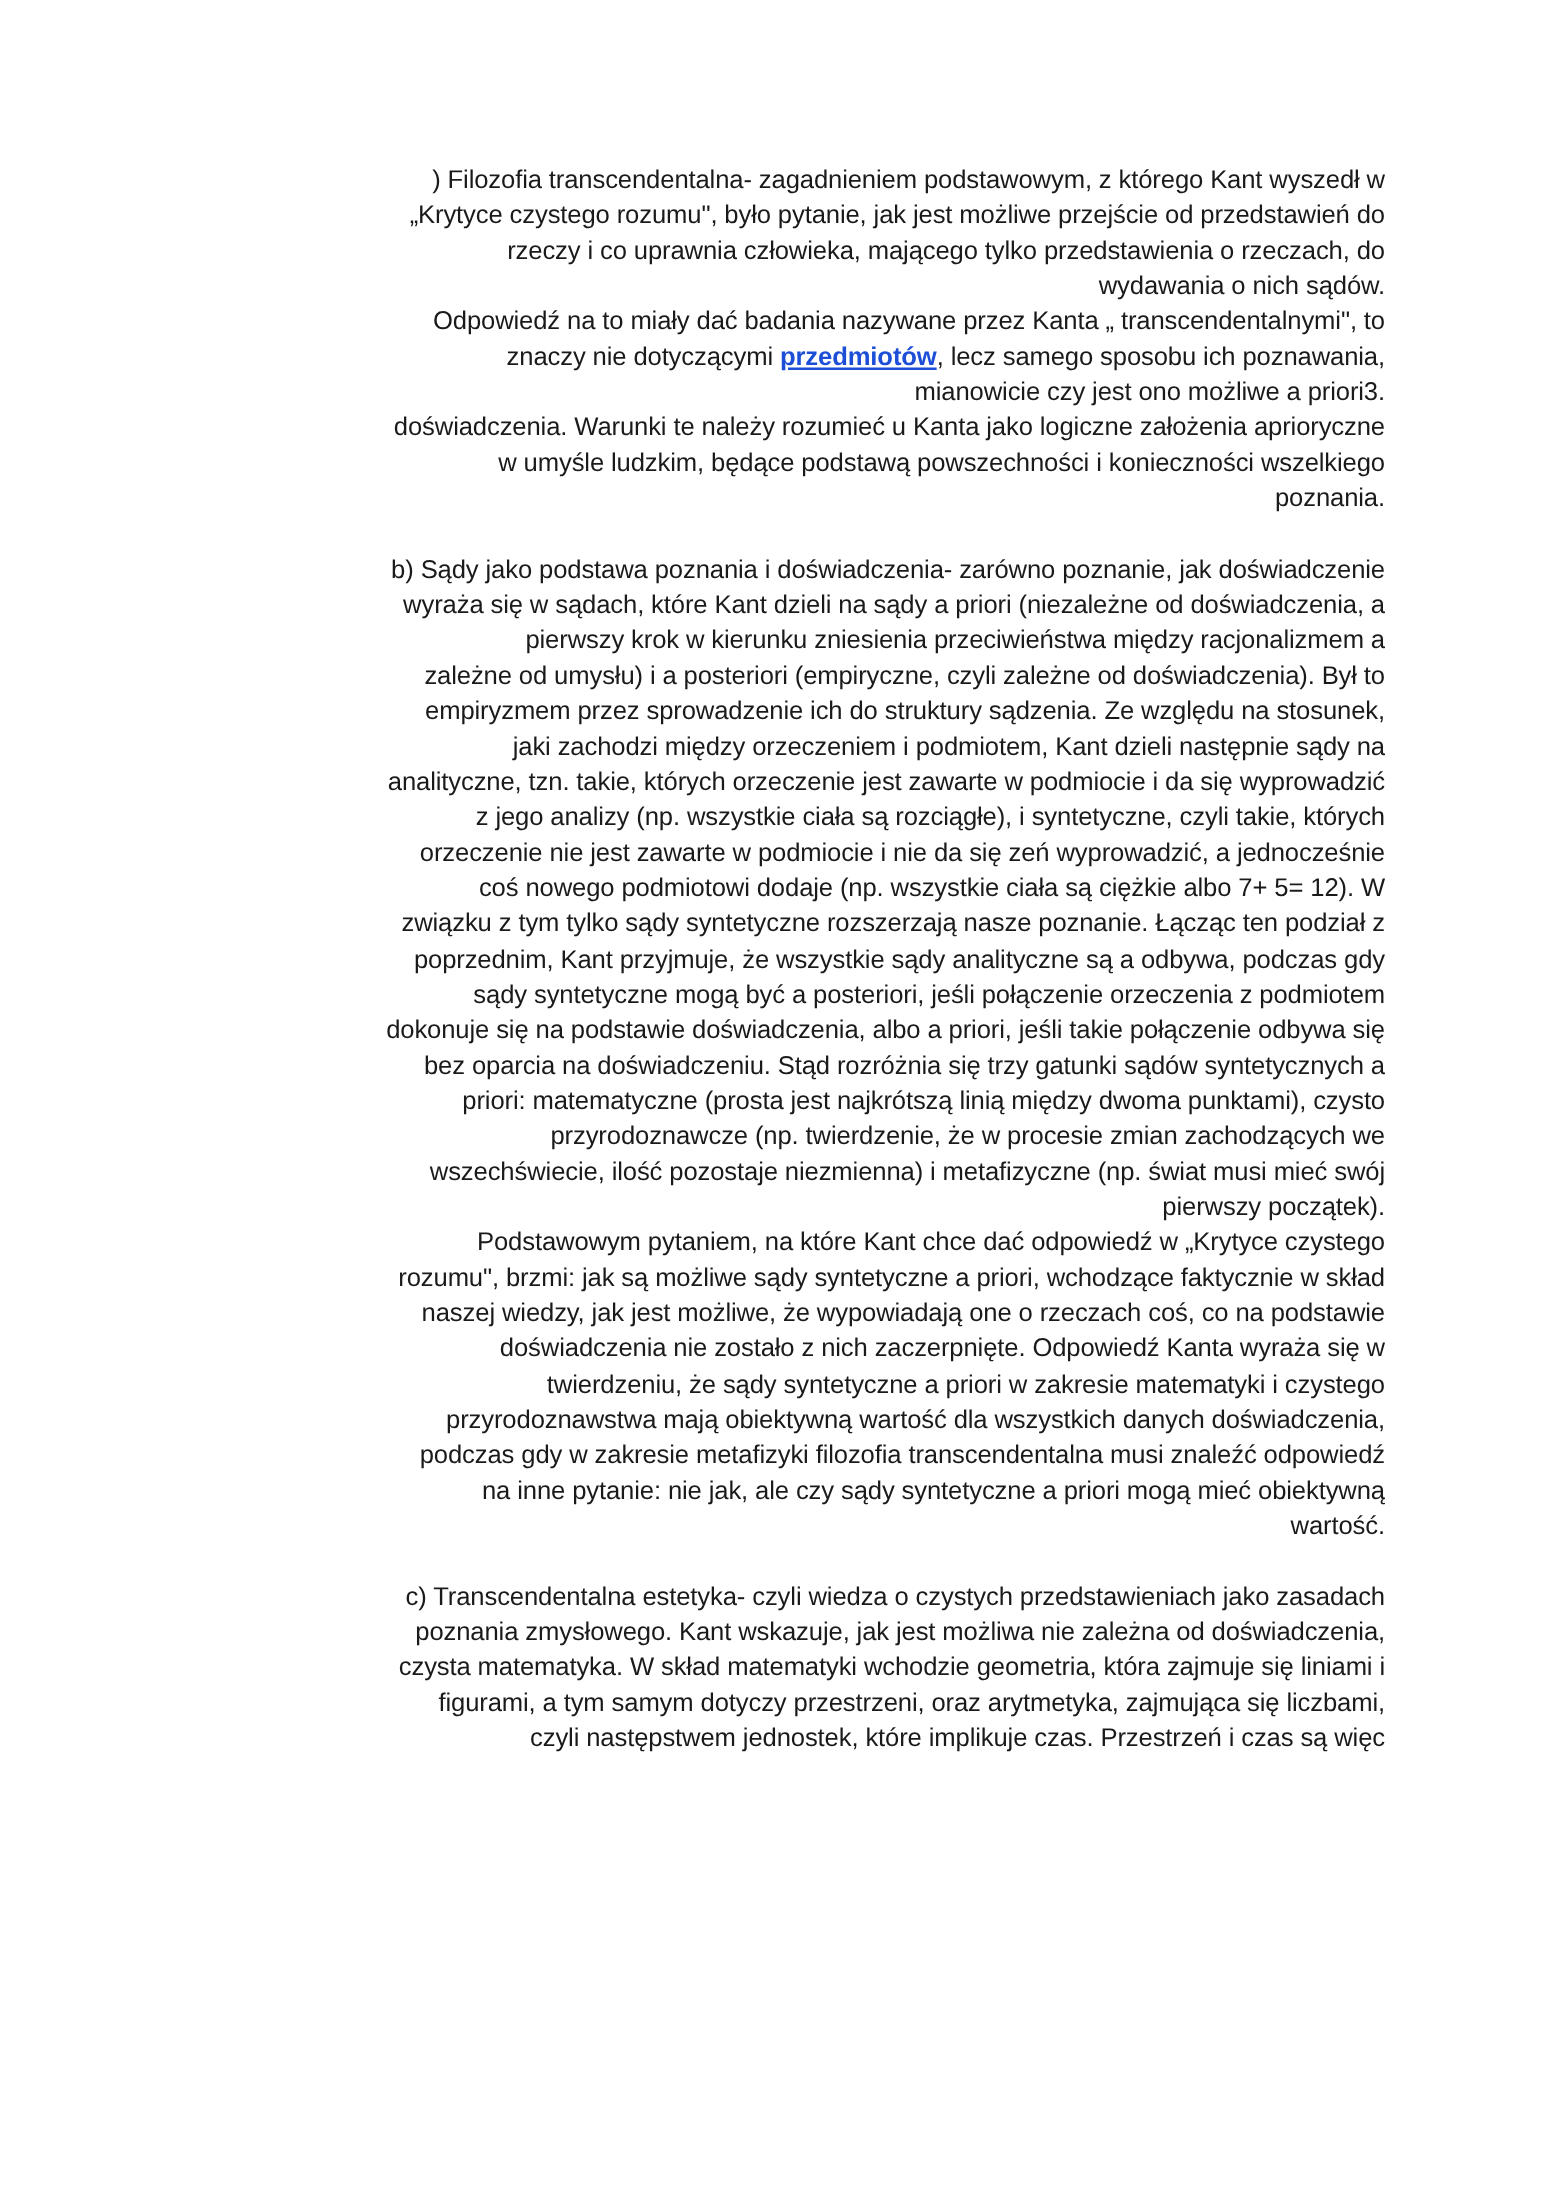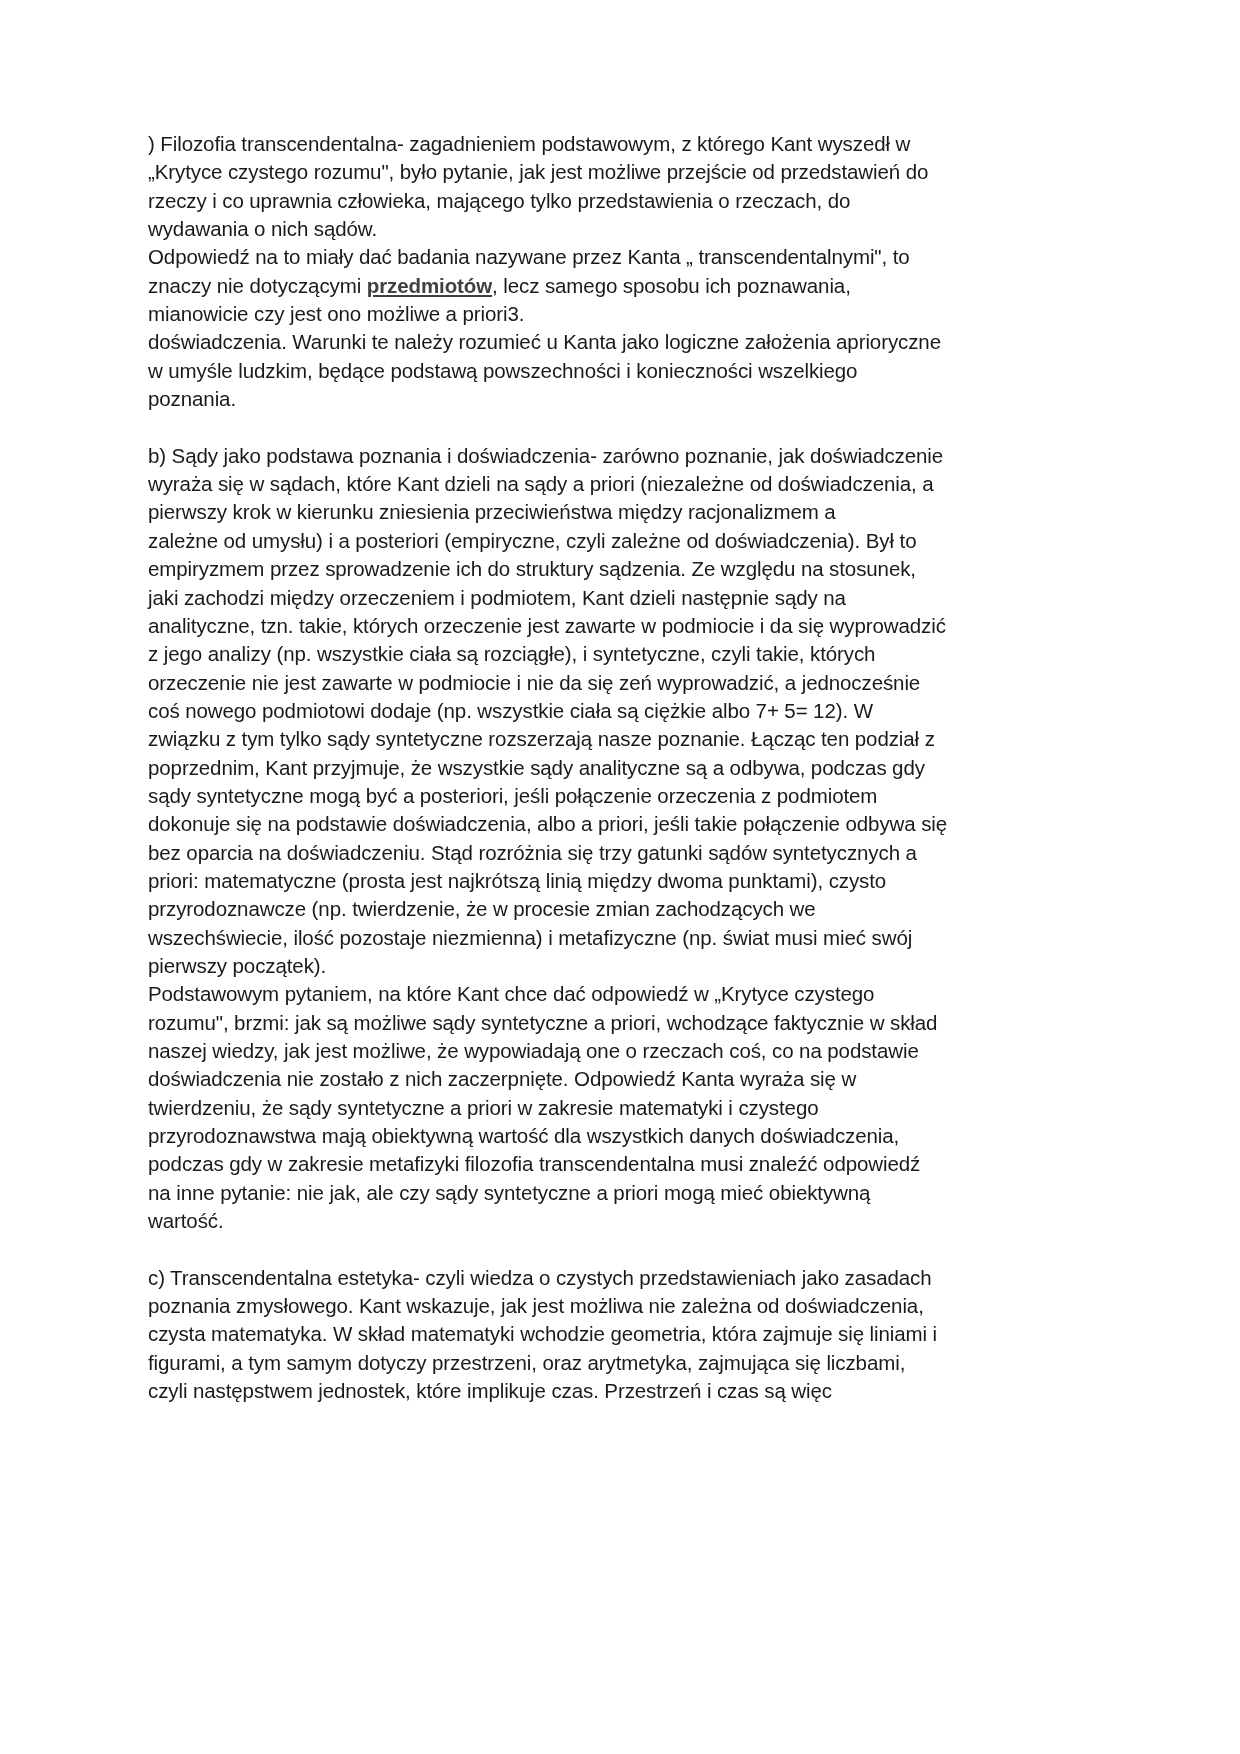--- a/index.html
+++ b/index.html
@@ -23,32 +23,33 @@
     .text-block {
       position: absolute;
       left: 148px;
       top: 130px;
       width: 960px;
       font-family: "Liberation Sans", sans-serif;
       font-size: 20.5px;
       line-height: 28.35px;
       color: #1a1a1a;
       letter-spacing: -0.1px;
+      text-align: right;
     }
     .line {
       display: block;
       white-space: nowrap;
       height: 28.35px;
     }
     .blank {
       display: block;
       height: 28.35px;
     }
     .link {
-      color: #404040;
+      color: #1d4ed8;
       font-weight: bold;
       text-decoration: underline;
       cursor: pointer;
     }
   </style>
 </head>
 <body>
 
 <div class="page">
   <div class="text-block">

